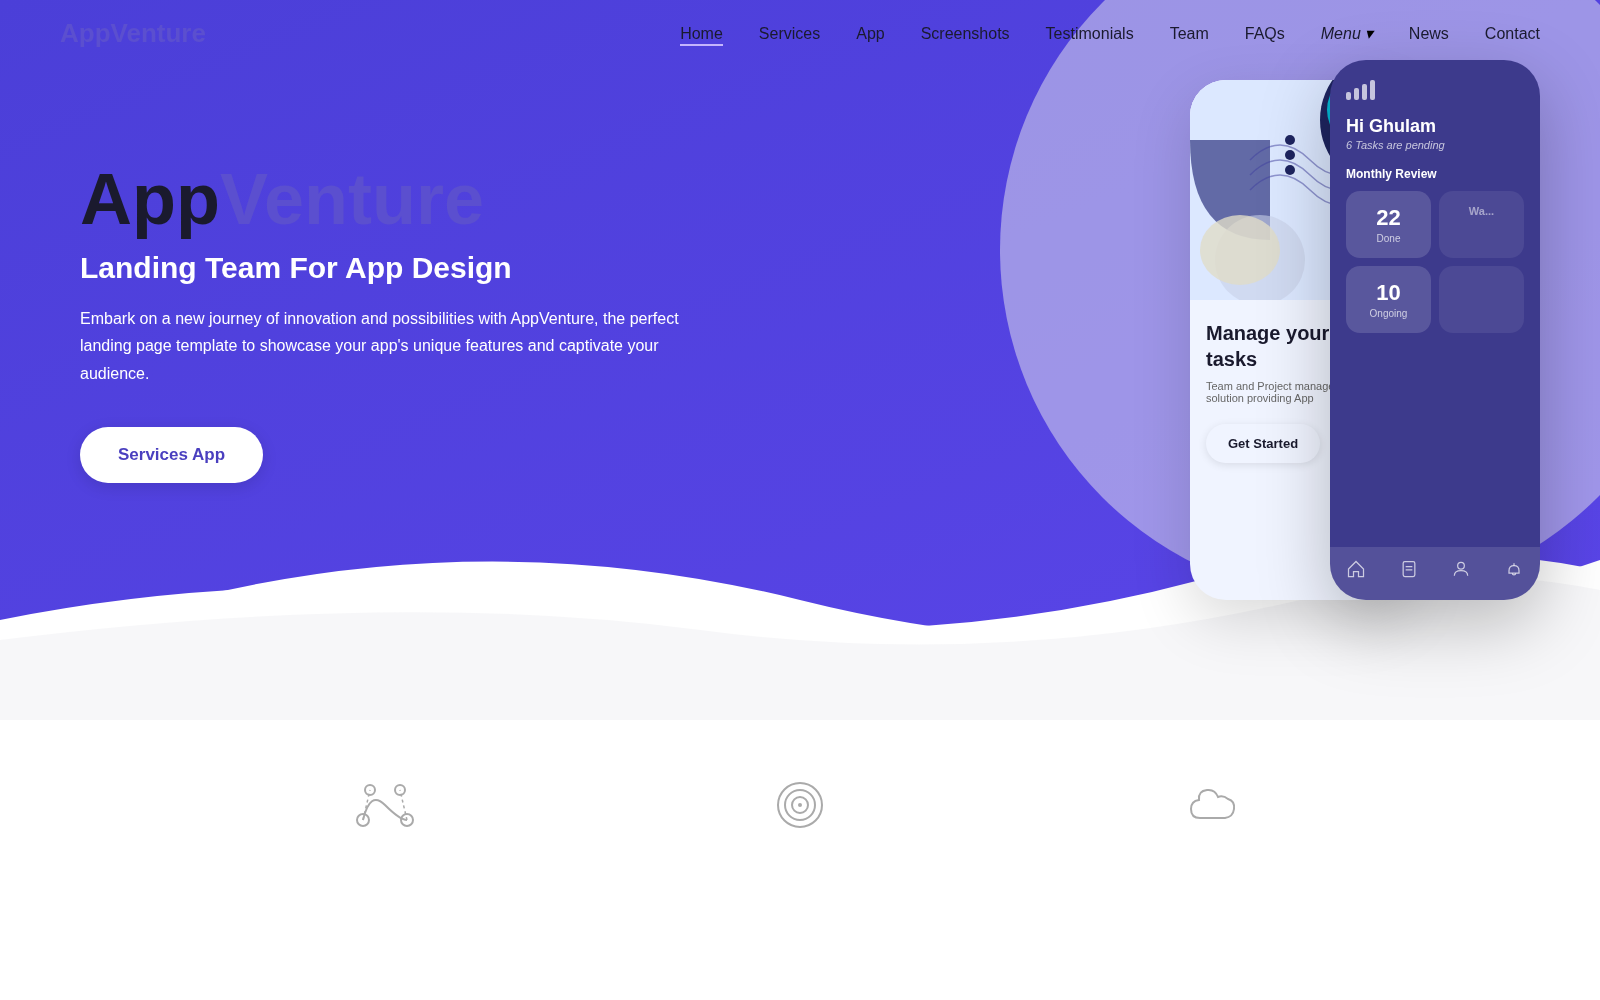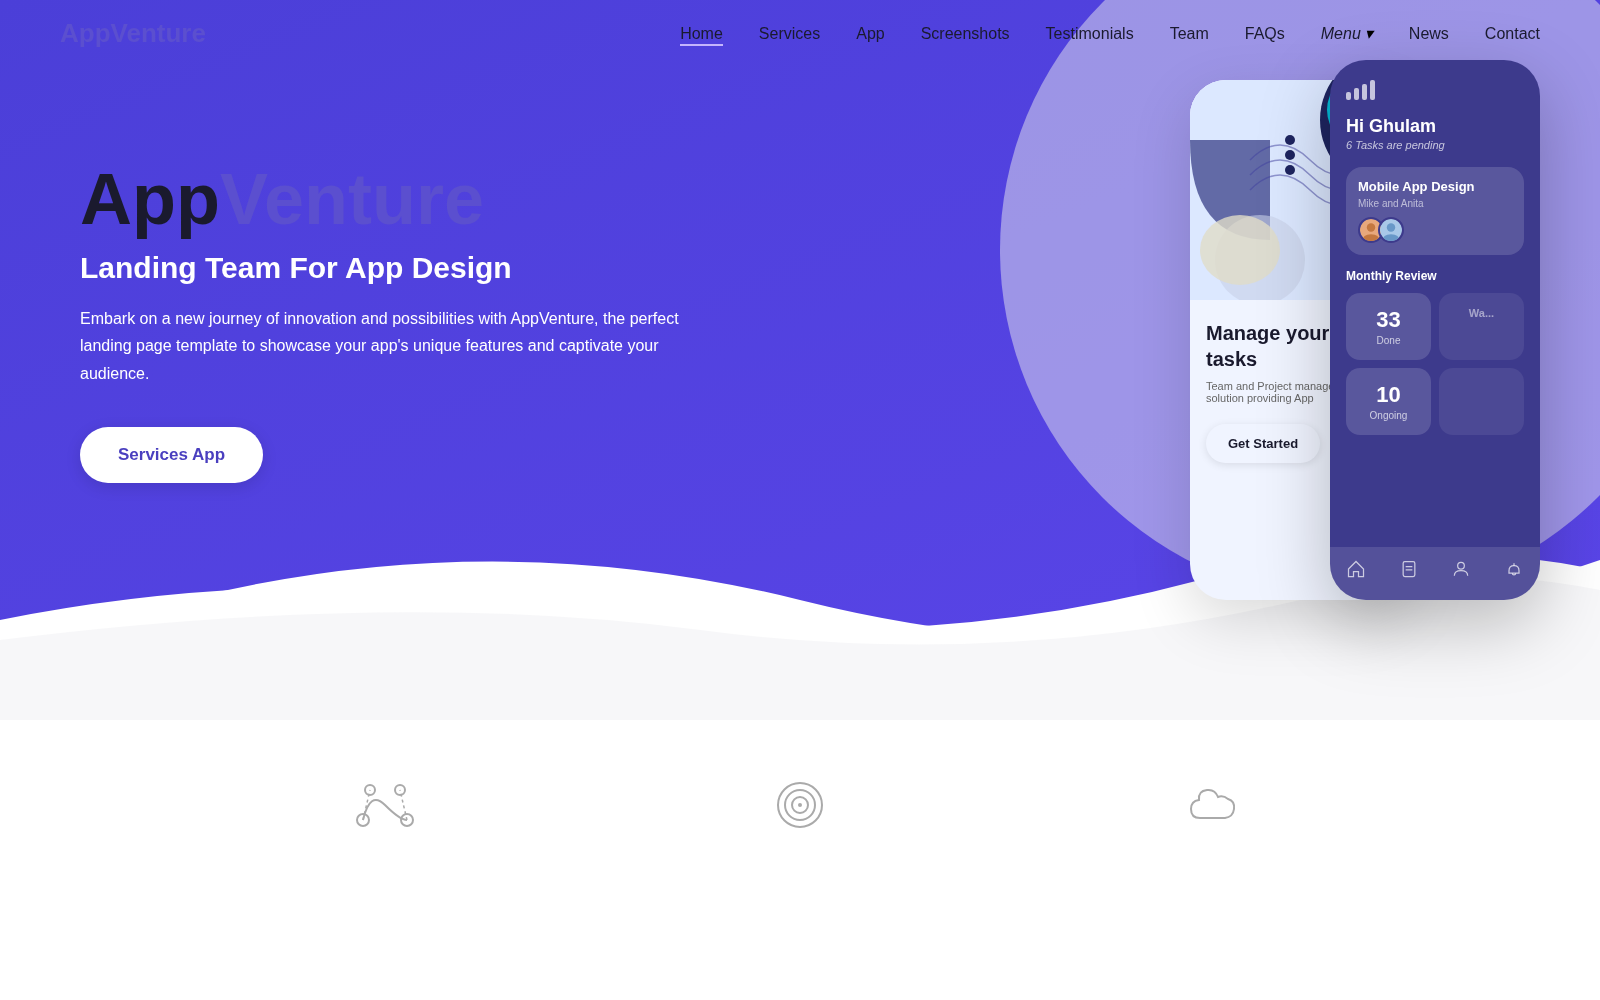--- a/index.html
+++ b/index.html
@@ -434,44 +434,26 @@
         <div class="phone-bar-icon">
           <div class="bar" style="height:8px;"></div>
           <div class="bar" style="height:12px;"></div>
           <div class="bar" style="height:16px;"></div>
           <div class="bar" style="height:20px;"></div>
         </div>
 
         <div class="greeting">Hi Ghulam</div>
         <div class="tasks-pending">6 Tasks are pending</div>
 
-        <div class="project-card">
-          <div class="project-title">Mobile App Design</div>
-          <div class="project-members">Mike and Anita</div>
-          <div class="avatars">
-
-            <svg width="26" height="26" viewBox="0 0 26 26" xmlns="http://www.w3.org/2000/svg" style="border-radius:50%;border:2px solid #3d3a8c;">
-              <circle cx="13" cy="13" r="13" fill="#e8a87c"></circle>
-              <circle cx="13" cy="10" r="5" fill="#c47840"></circle>
-              <path d="M3,26 Q3,18 13,18 Q23,18 23,26" fill="#c47840"></path>
-            </svg>
-
-            <svg width="26" height="26" viewBox="0 0 26 26" xmlns="http://www.w3.org/2000/svg" style="border-radius:50%;border:2px solid #3d3a8c;margin-left:-6px;">
-              <circle cx="13" cy="13" r="13" fill="#a8c8e8"></circle>
-              <circle cx="13" cy="10" r="5" fill="#6898c8"></circle>
-              <path d="M3,26 Q3,18 13,18 Q23,18 23,26" fill="#6898c8"></path>
-            </svg>
-          </div>
-        </div>
 
         <div class="monthly-review-label">Monthly Review</div>
 
         <div class="stats-grid">
           <div class="stat-card">
-            <div class="stat-number">33</div>
+            <div class="stat-number">22</div>
             <div class="stat-label">Done</div>
           </div>
           <div class="stat-card" style="background:rgba(255,255,255,0.08);">
             <div class="stat-number" style="font-size:11px;color:rgba(255,255,255,0.5);">Wa...</div>
           </div>
           <div class="stat-card">
             <div class="stat-number">10</div>
             <div class="stat-label">Ongoing</div>
           </div>
           <div class="stat-card" style="background:rgba(255,255,255,0.08);"></div>

